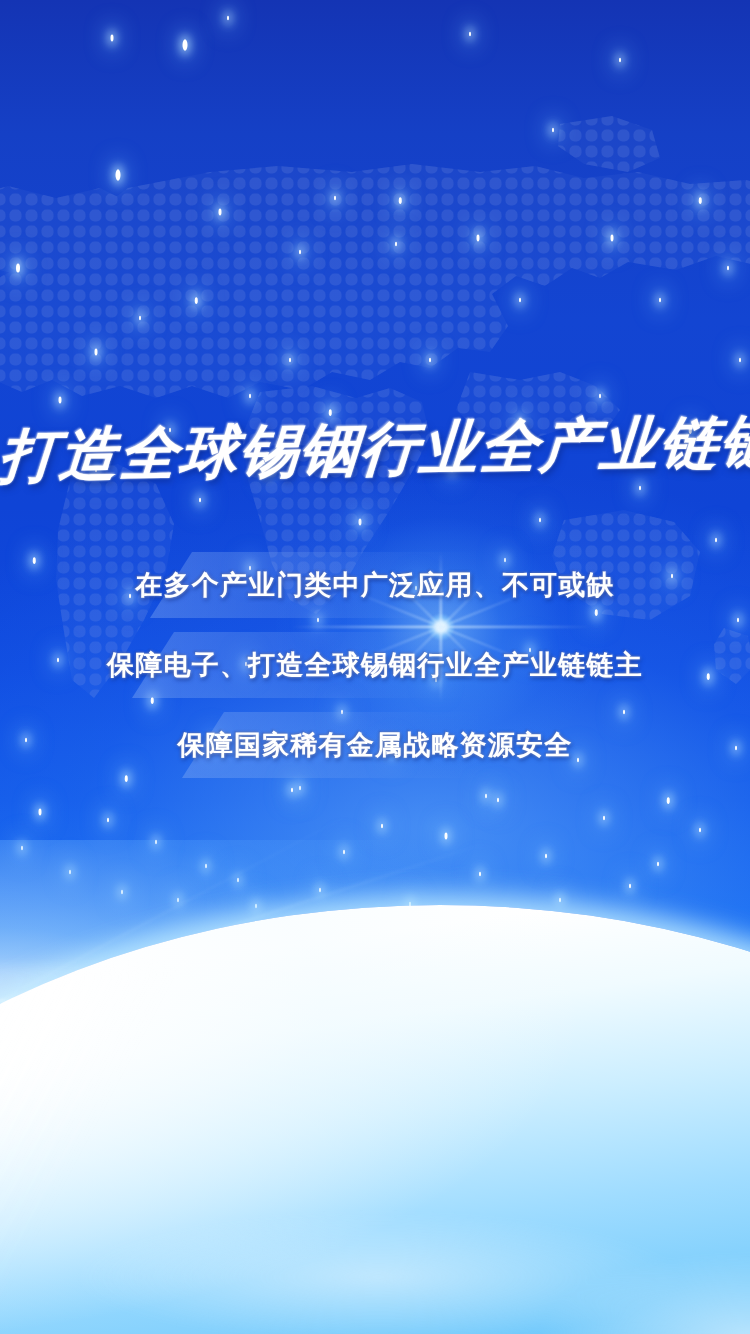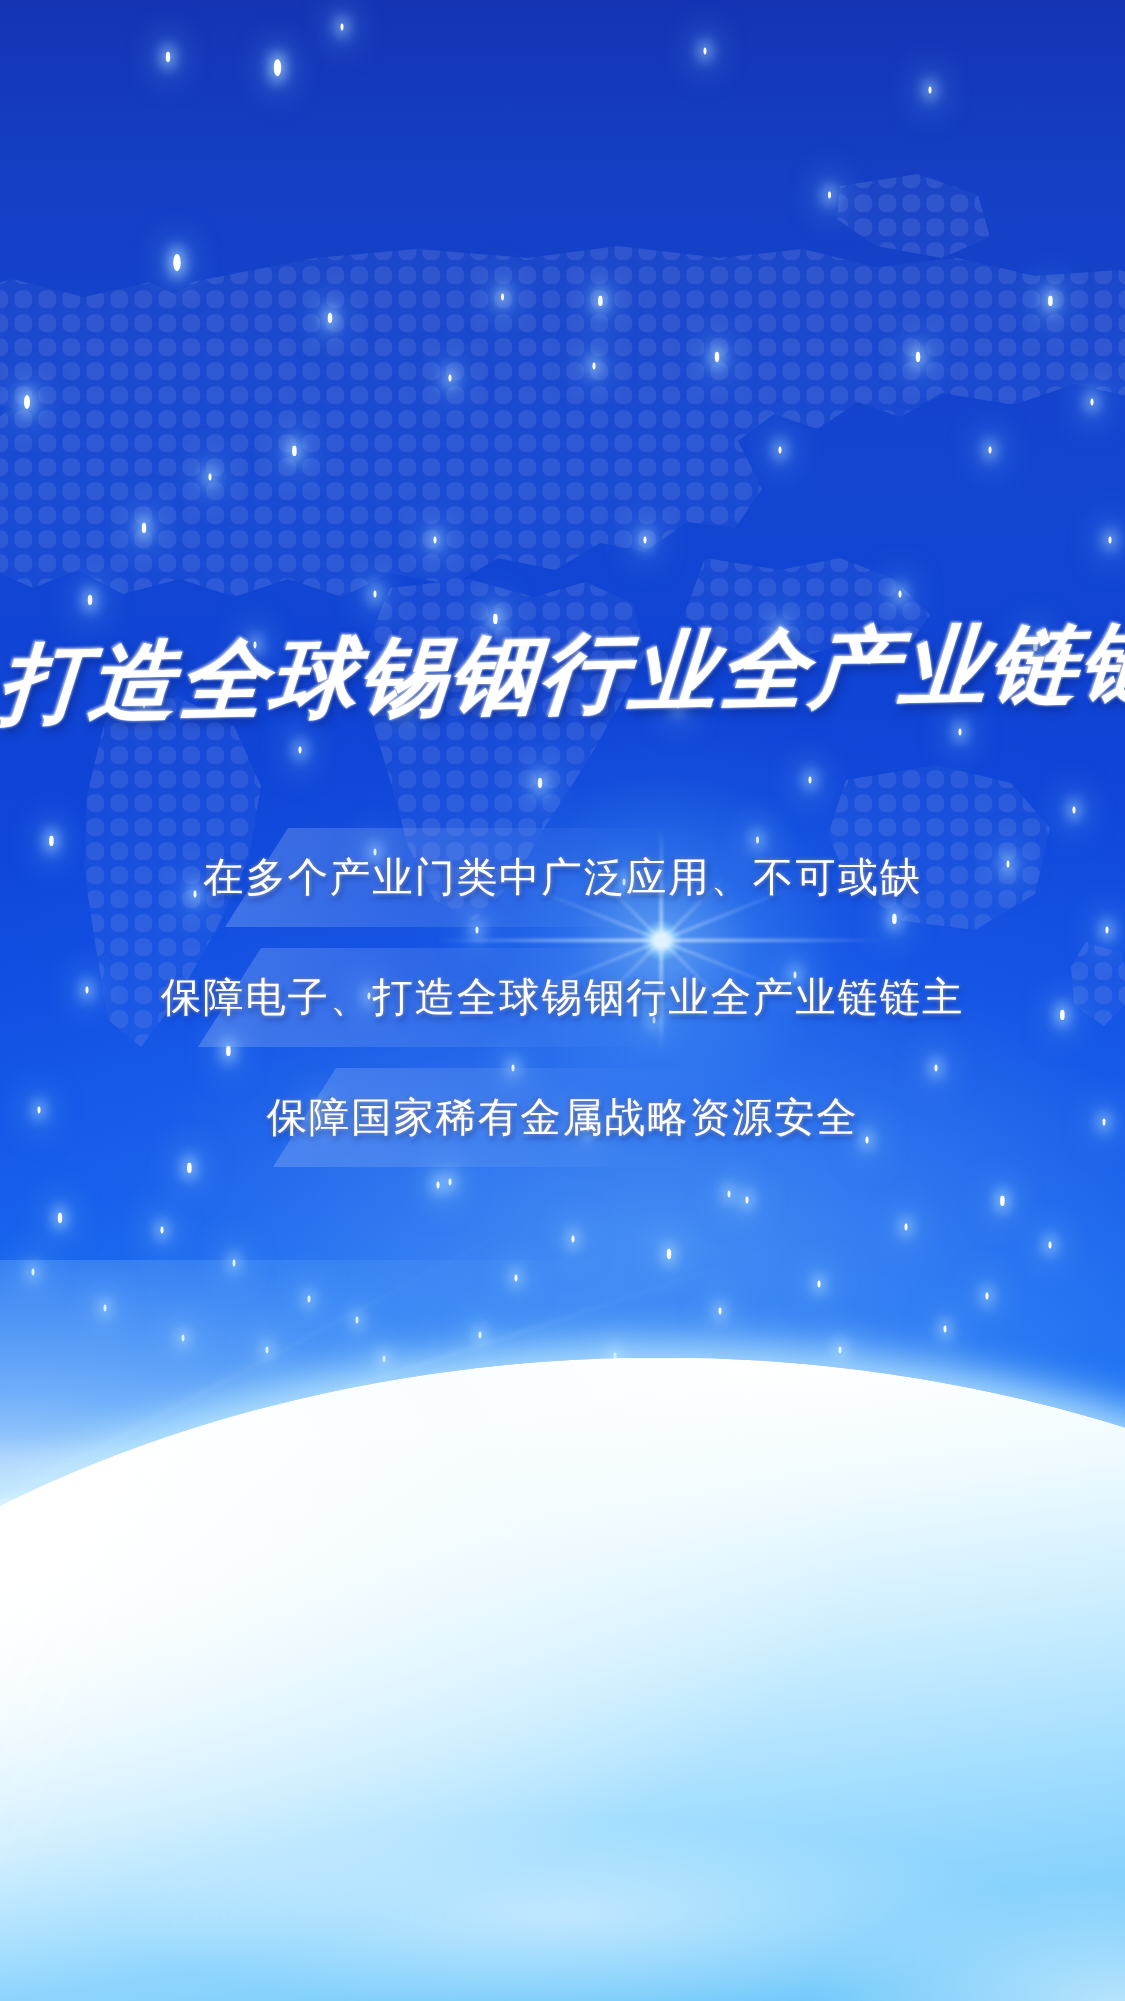--- a/index.html
+++ b/index.html
@@ -214,21 +214,21 @@
     top:-6px;
     height:66px;
     background:linear-gradient(90deg, rgba(150,185,245,.34) 0%, rgba(135,175,242,.22) 42%, rgba(120,165,240,.06) 78%, rgba(120,165,240,0) 100%);
     clip-path:polygon(42px 0, 100% 0, 100% 100%, 0 100%);
     pointer-events:none;
   }
   .subline .txt{
     position:relative;
     color:#ffffff;
     font-size:27px;
-    font-weight:400;
+    font-weight:700;
     letter-spacing:1.2px;
     white-space:nowrap;
     text-shadow:
        0 0 3px rgba(255,255,255,.55),
        1px 2px 4px rgba(10,35,120,.75),
       -1px -1px 2px rgba(10,35,120,.45);
   }
 
   #sub1{ left:0; right:0; top:558px; }
   #sub1 .banner{ width:330px; left:150px; }

